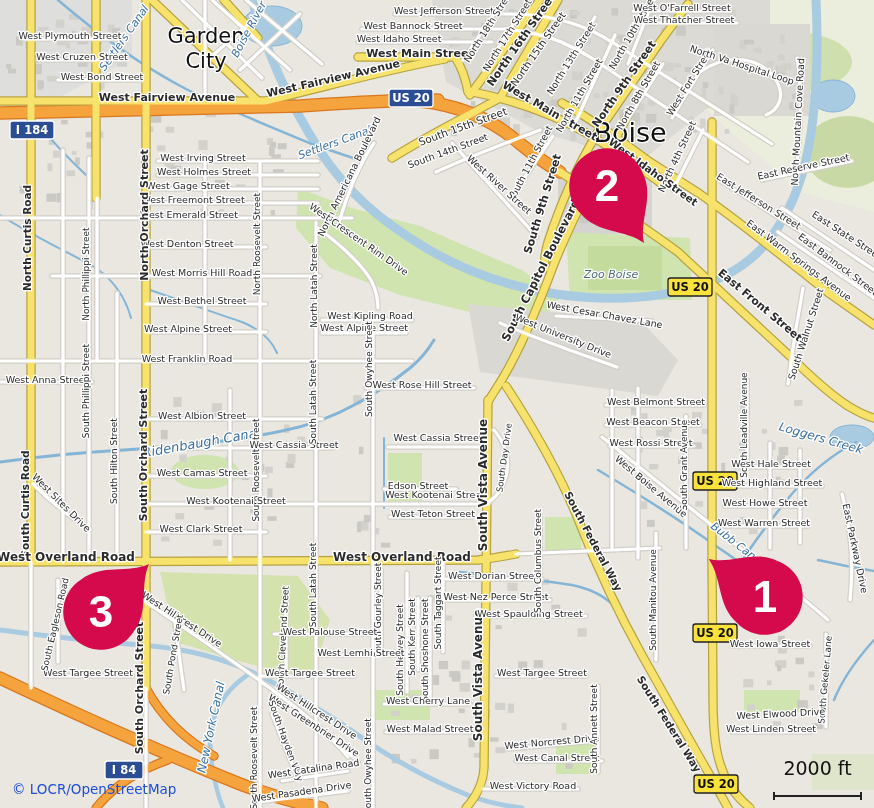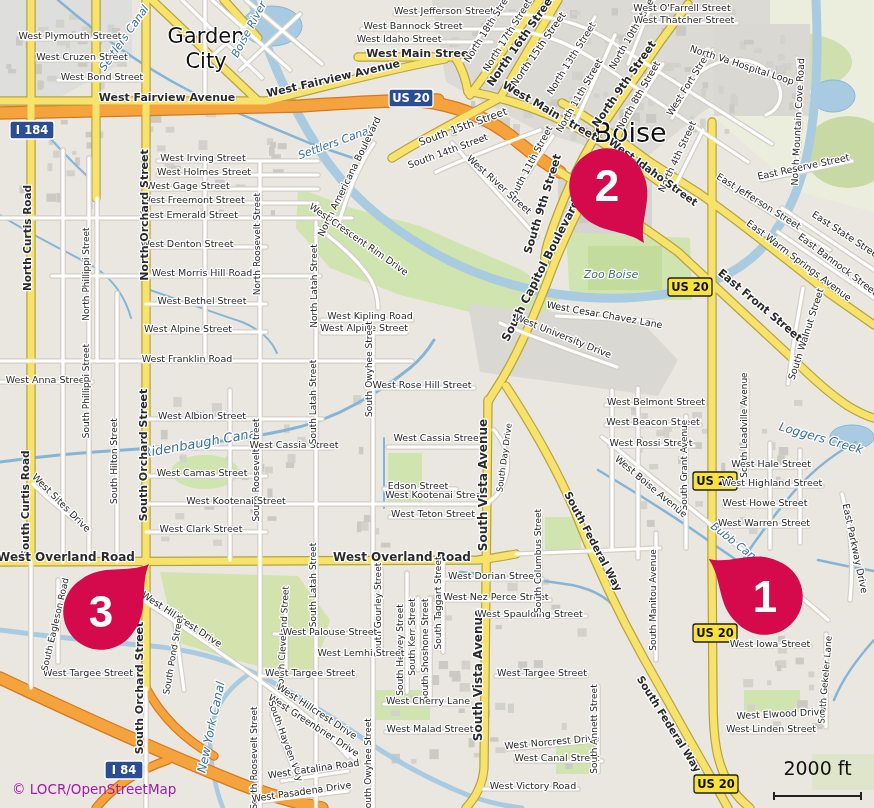--- a/index.html
+++ b/index.html
@@ -1,19 +1,19 @@
 <!DOCTYPE html>
 <html><head>
 <meta charset="utf-8">
 <style>
   html,body{margin:0;padding:0;background:#eae7e0;}
   #stage{position:relative;width:874px;height:808px;overflow:hidden;background:#eae7e0;
          font-family:"DejaVu Sans",sans-serif;}
   #mapsvg{position:absolute;left:0;top:0;}
-  #attribution{position:absolute;left:12px;bottom:11px;font-size:13.5px;color:#a21caf;
+  #attribution{position:absolute;left:12px;bottom:11px;font-size:13.5px;color:#1d4ed8;
                font-family:"DejaVu Sans",sans-serif;z-index:30;}
   #scalebox{position:absolute;right:12px;bottom:8px;z-index:30;text-align:center;color:#111;}
   #scalelabel{font-size:19px;color:#111;font-family:"DejaVu Sans",sans-serif;margin-bottom:13px;}
   #scalebar{width:85px;height:8px;border-left:2px solid #222;border-right:2px solid #222;
             position:relative;margin-left:auto;}
   #scalebar:after{content:"";position:absolute;left:0;right:0;top:3px;border-top:2px solid #222;}
 </style>
 </head>
 <body>
 

